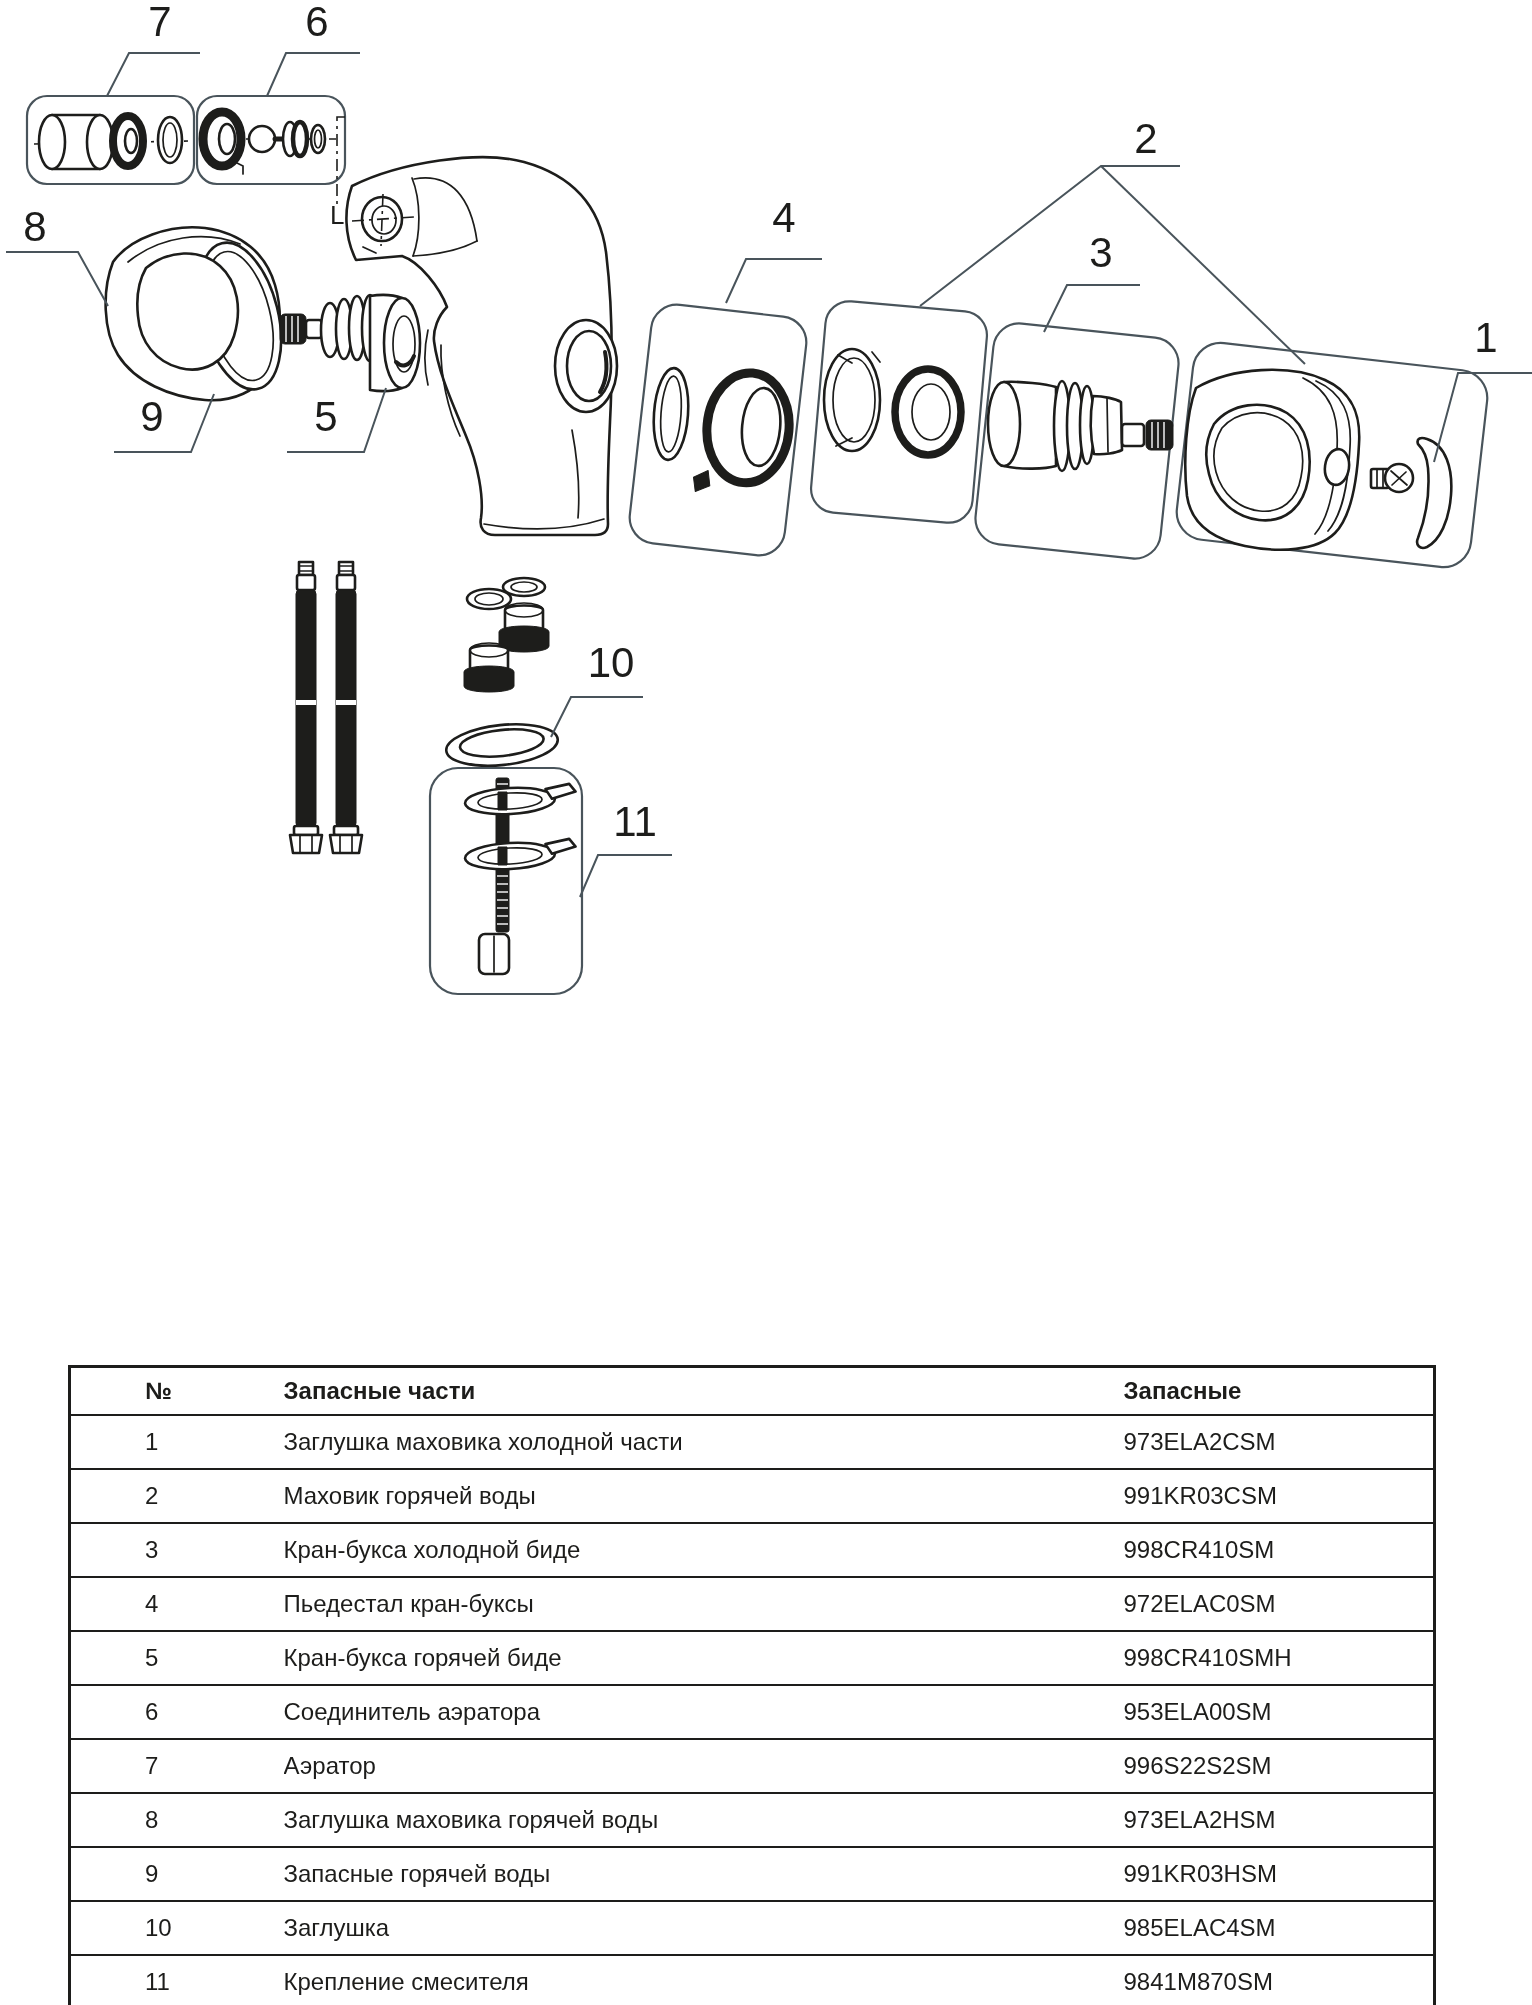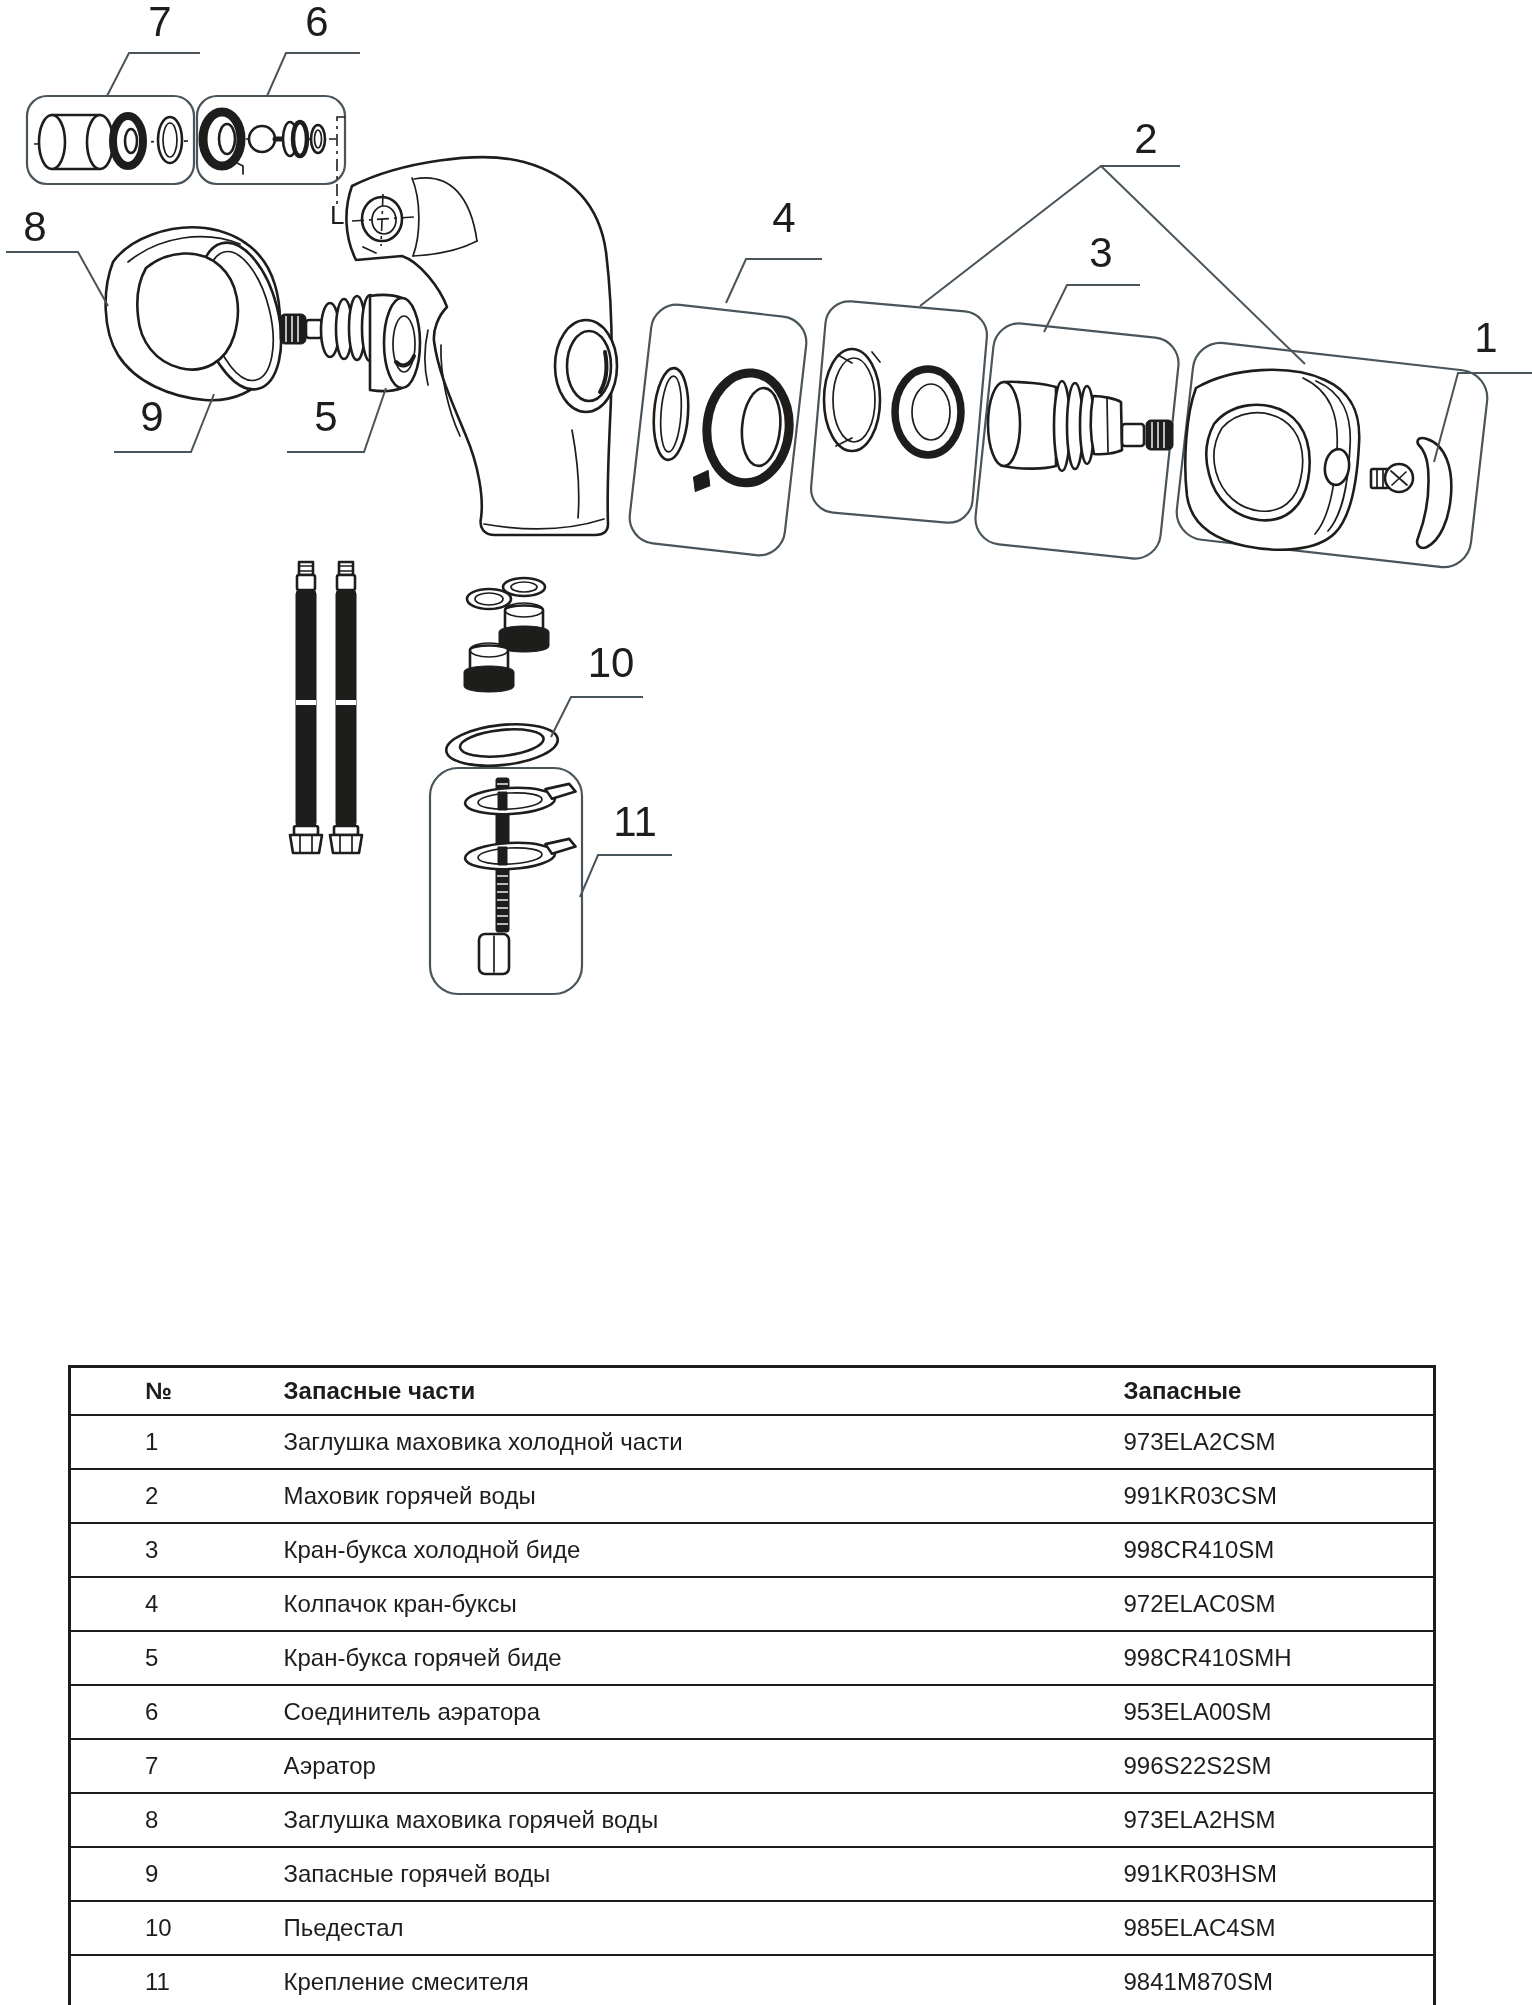--- a/index.html
+++ b/index.html
@@ -325,21 +325,21 @@
   </tr>
 
   <tr>
     <td class="c-num">3</td>
     <td>Кран-букса холодной биде</td>
     <td>998CR410SM</td>
   </tr>
 
   <tr>
     <td class="c-num">4</td>
-    <td>Колпачок кран-буксы</td>
+    <td>Пьедестал кран-буксы</td>
     <td>972ELAC0SM</td>
   </tr>
 
   <tr>
     <td class="c-num">5</td>
     <td>Кран-букса горячей биде</td>
     <td>998CR410SMH</td>
   </tr>
 
   <tr>
@@ -361,21 +361,21 @@
   </tr>
 
   <tr>
     <td class="c-num">9</td>
     <td>Запасные горячей воды</td>
     <td>991KR03HSM</td>
   </tr>
 
   <tr>
     <td class="c-num">10</td>
-    <td>Пьедестал</td>
+    <td>Заглушка</td>
     <td>985ELAC4SM</td>
   </tr>
 
   <tr>
     <td class="c-num">11</td>
     <td>Крепление смесителя</td>
     <td>9841M870SM</td>
   </tr>
 </tbody>
 </table>

